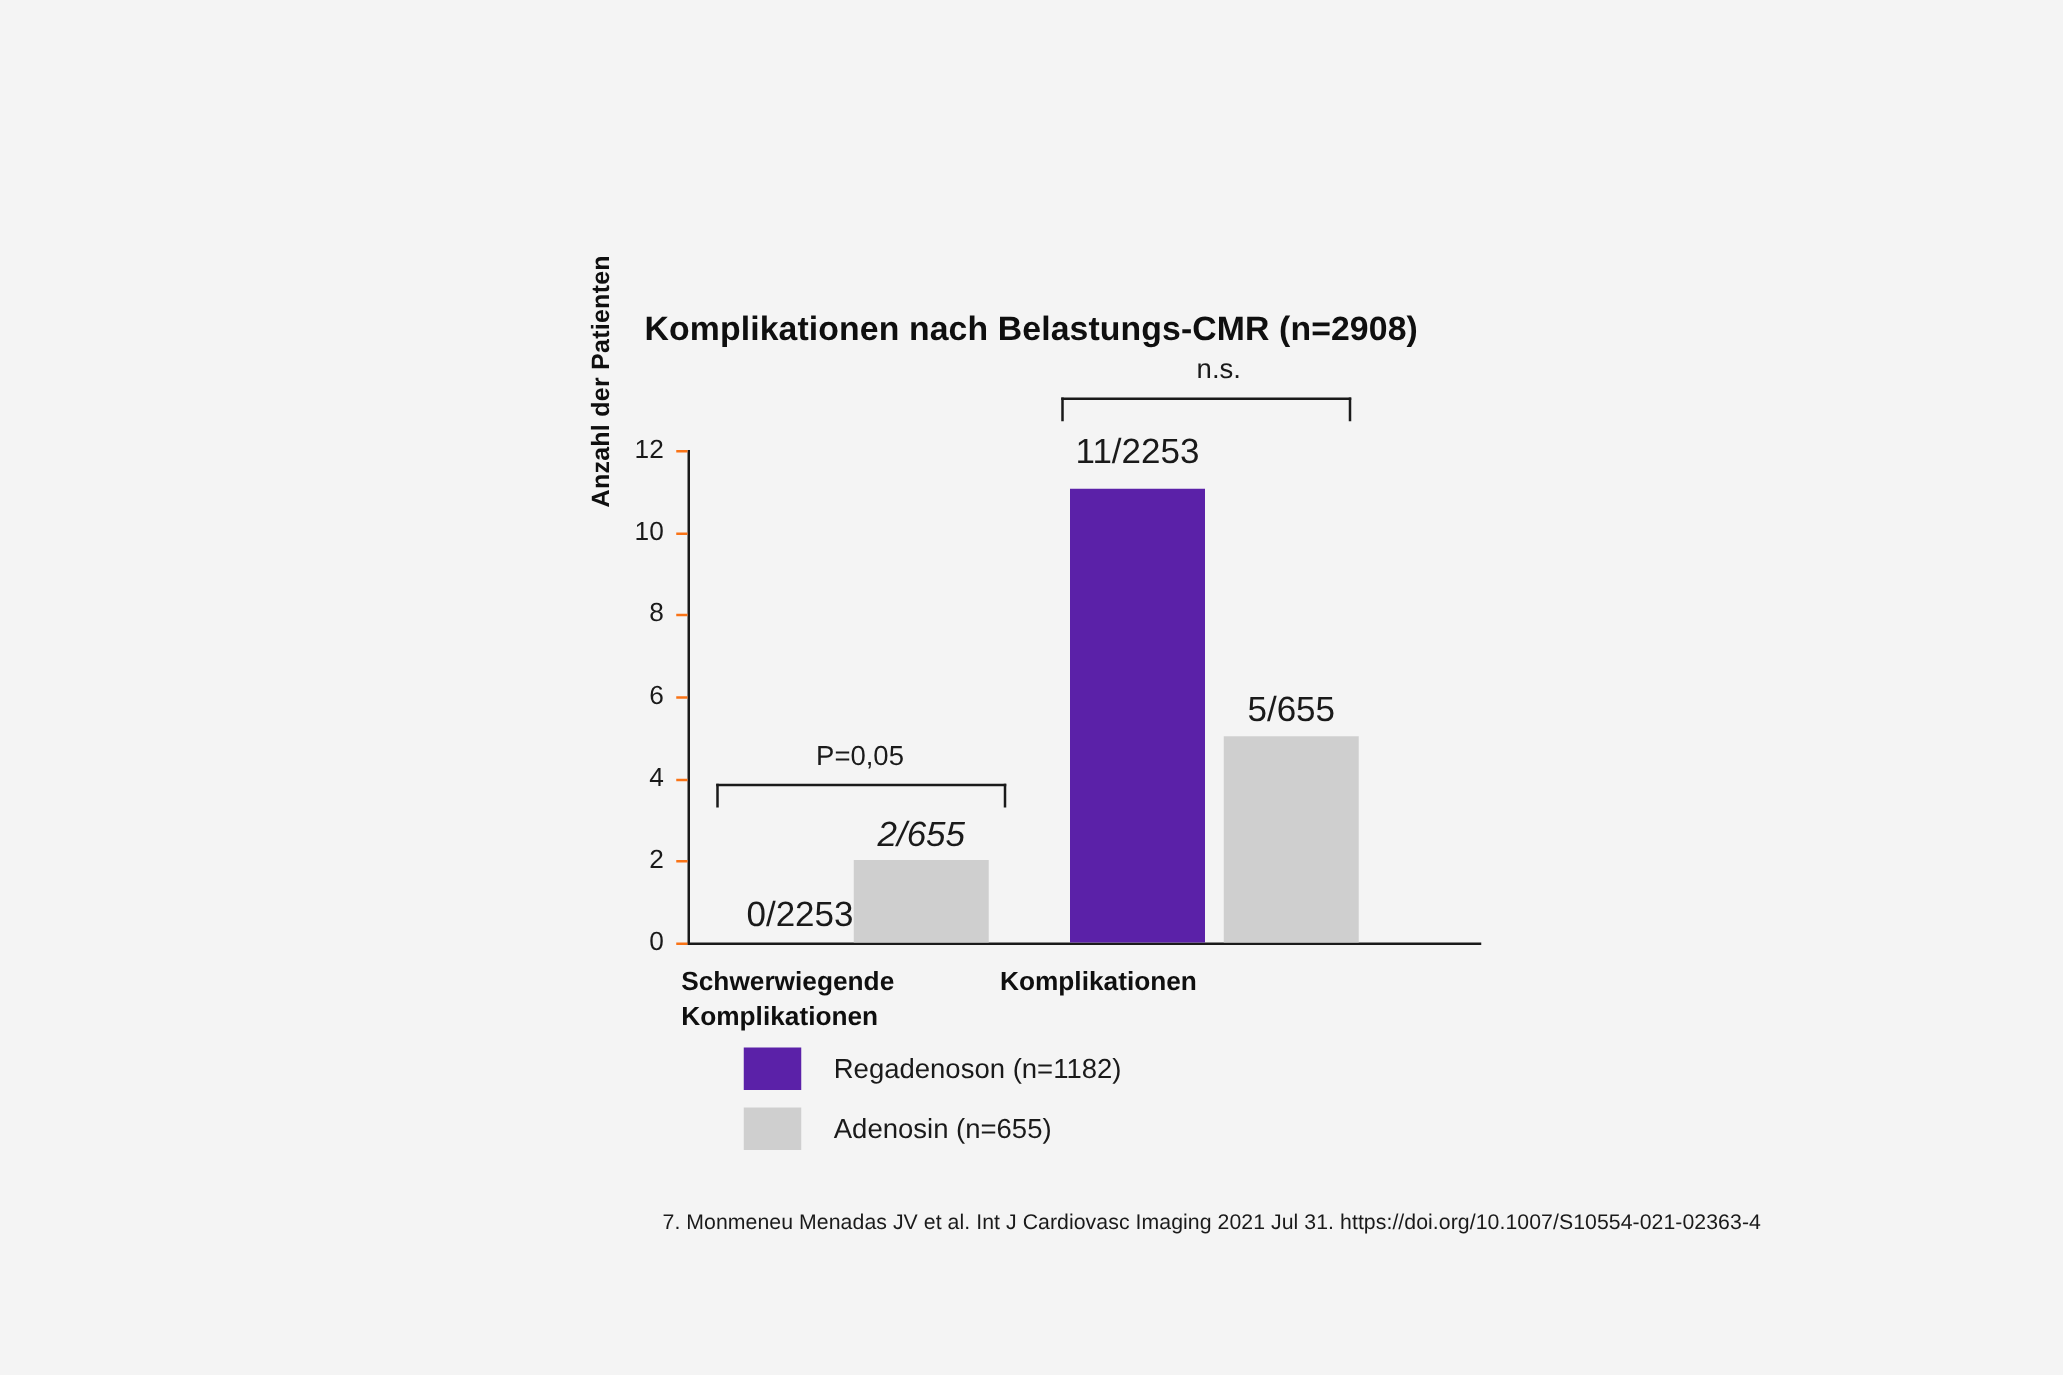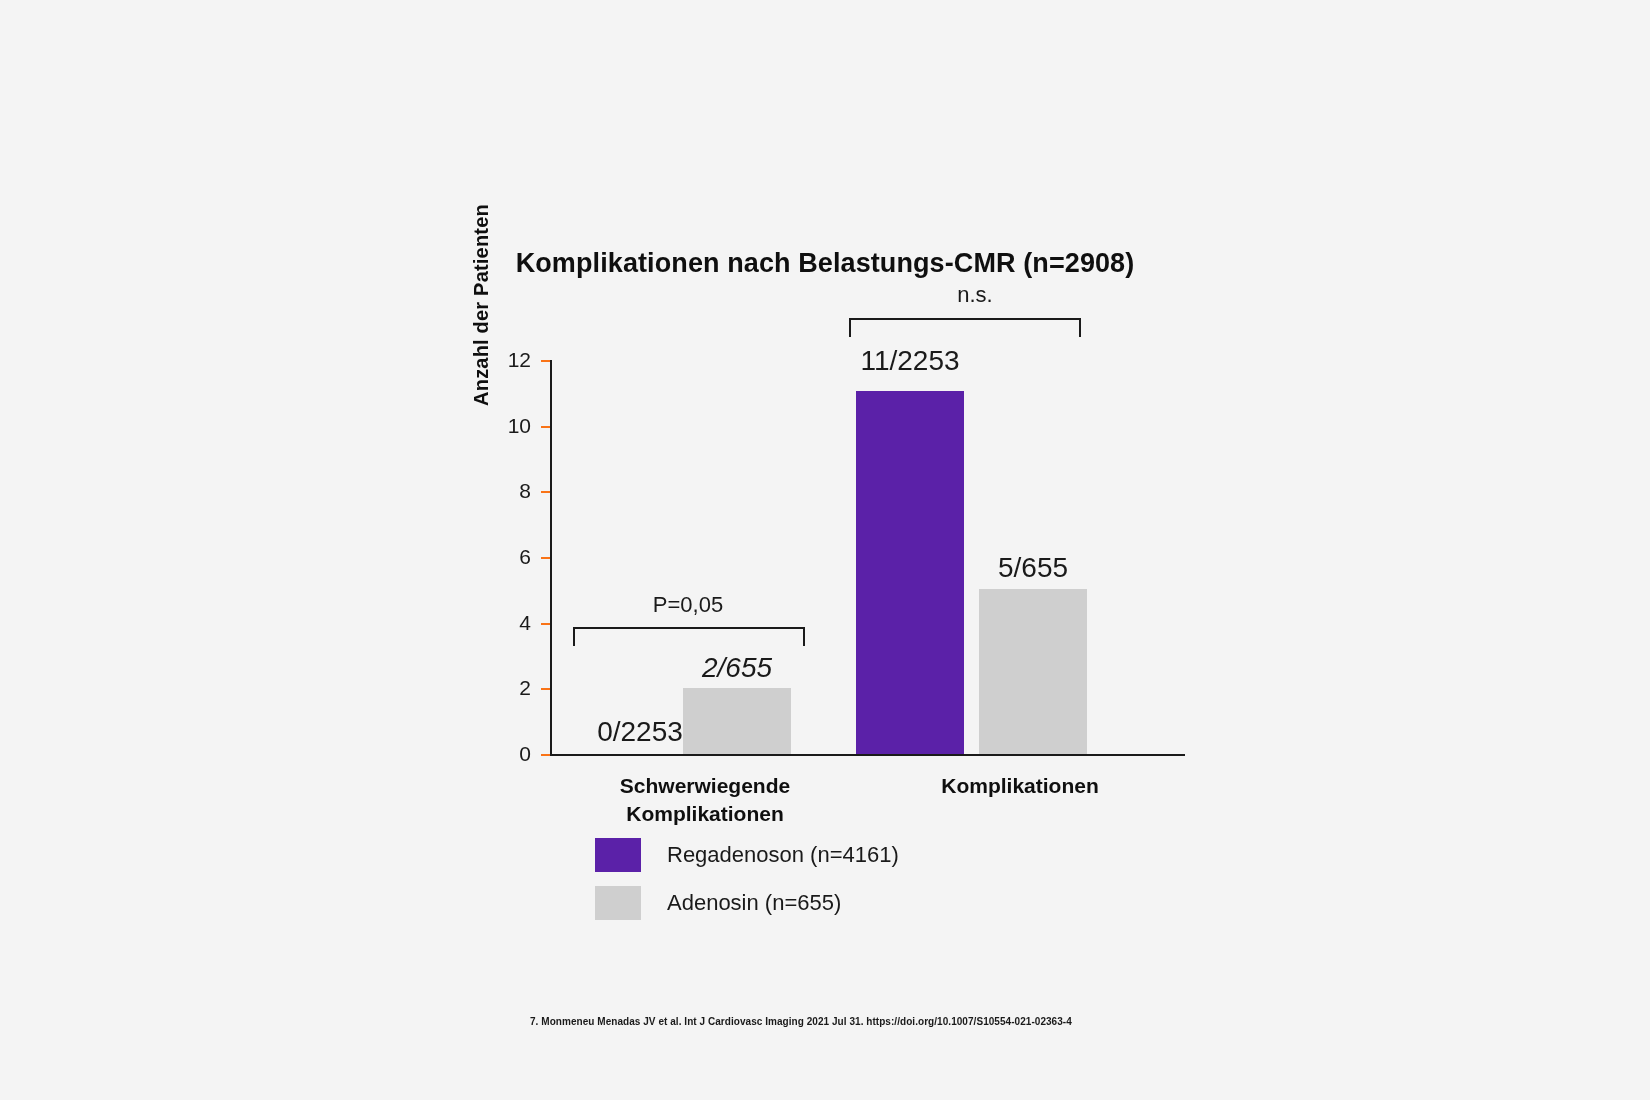--- a/index.html
+++ b/index.html
@@ -124,21 +124,20 @@
     color: #1a1a1a;
     text-align: center;
     white-space: nowrap;
   }
 
   
   .cat-label {
     position: absolute;
     font-size: 21px;
     font-weight: bold;
-    text-align: center;
     line-height: 1.35;
     color: #0f0f0f;
   }
 
   
   .legend {
     position: absolute;
     left: 595px;
     top: 838px;
   }
@@ -156,26 +155,25 @@
   .legend-swatch.grey   { background: #cfcfcf; }
   .legend-text {
     font-size: 22px;
     color: #1a1a1a;
   }
 
   
   .footnote {
     position: absolute;
     left: 530px;
-    top: 1016px;
-    font-size: 10px;
+    top: 968px;
+    font-size: 17px;
     color: #1a1a1a;
     letter-spacing: 0.05px;
     white-space: nowrap;
-    font-weight: bold;
   }
 </style>
 </head>
 <body>
 
 <div class="figure">
 
   <div class="chart-title">Komplikationen nach Belastungs-CMR (n=2908)</div>
 
   <div class="y-axis-title">Anzahl der Patienten</div>
@@ -230,21 +228,21 @@
     <div>Schwerwiegende</div>
     <div>Komplikationen</div>
   </div>
   <div class="cat-label" style="left:800px; top:772px; width:440px;">
     <div>Komplikationen</div>
   </div>
 
   <div class="legend">
     <div class="legend-row">
       <span class="legend-swatch purple"></span>
-      <span class="legend-text">Regadenoson (n=4161)</span>
+      <span class="legend-text">Regadenoson (n=1182)</span>
     </div>
     <div class="legend-row">
       <span class="legend-swatch grey"></span>
       <span class="legend-text">Adenosin (n=655)</span>
     </div>
   </div>
 
   <div class="footnote">7. Monmeneu Menadas JV et al. Int J Cardiovasc Imaging 2021 Jul 31. https://doi.org/10.1007/S10554-021-02363-4</div>
 
 </div>

